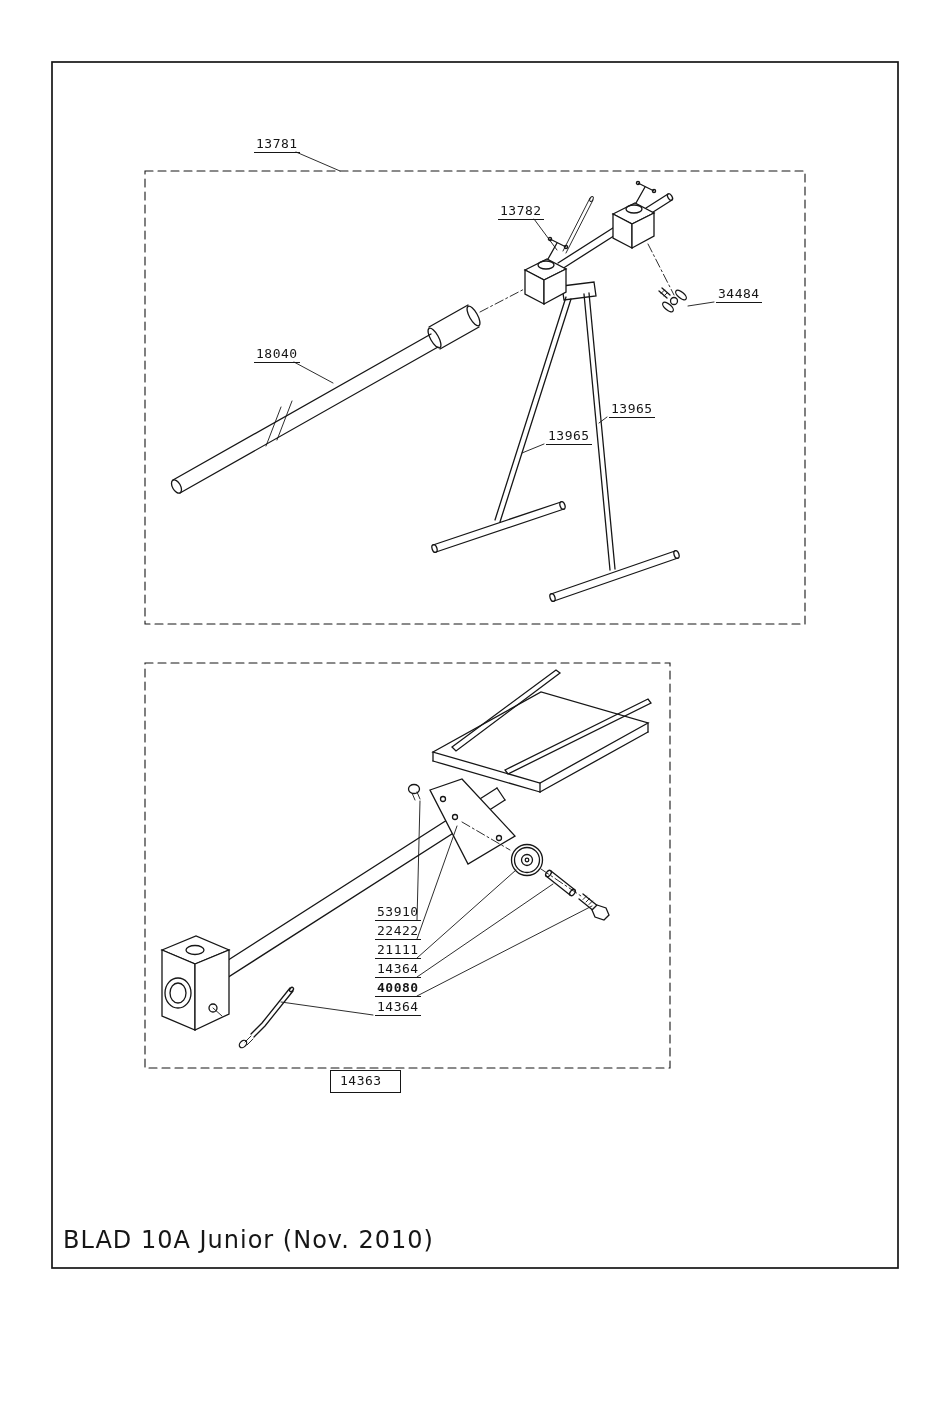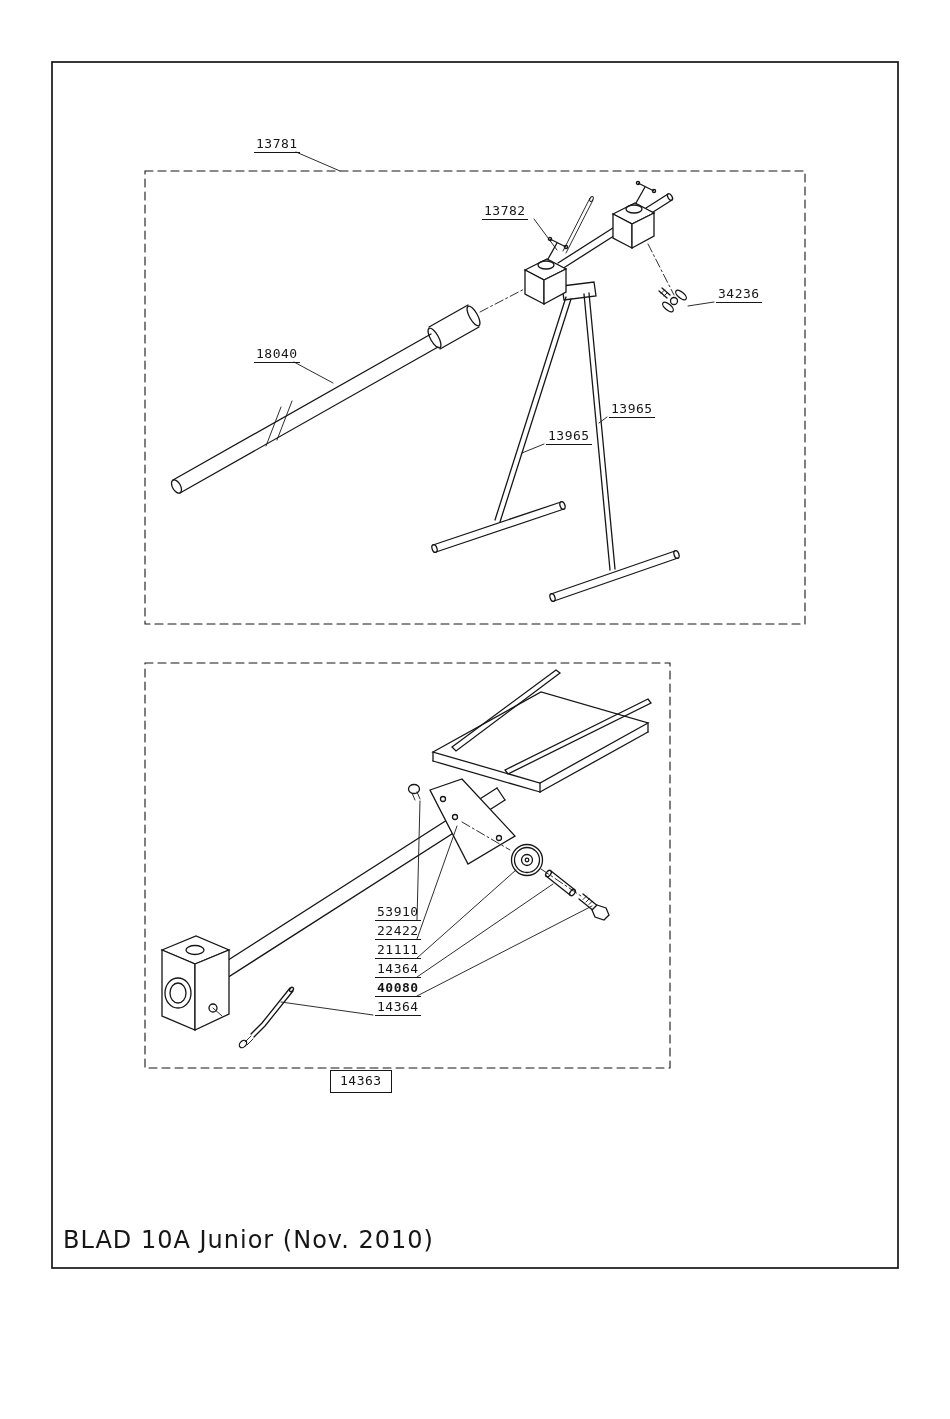--- a/index.html
+++ b/index.html
@@ -14,21 +14,21 @@
   .art .dashed { stroke-dasharray:8 5; stroke-width:1.1; }
   .art .dashdot { stroke-dasharray:9 3 2 3; stroke-width:0.9; }
   .art .leader { stroke-width:0.9; }
   .art .thin { stroke-width:0.9; }
   .art .face { fill:#ffffff; }
   .plabel {
     position:absolute; font-family:"DejaVu Sans Mono", monospace; font-size:13px;
     line-height:1.1; color:#161616; border-bottom:1.2px solid #161616;
     padding:0 2px 1px 2px; letter-spacing:0.5px; white-space:nowrap;
   }
-  .plabel.boxed { border:1.4px solid #161616; padding:3px 9px 4px 9px; }
+  .plabel.boxed { border:1.4px solid #161616; padding:3px 18px 4px 9px; }
   .title {
     position:absolute; left:63px; top:1226px; font-size:24px; letter-spacing:1px;
     font-family:"DejaVu Sans", sans-serif; color:#161616; white-space:nowrap;
   }
 </style>
 </head>
 <body>
 
 <div class="canvas">
 
@@ -210,23 +210,23 @@
         <line class="leader" x1="417" y1="958" x2="516" y2="870"></line>
         <line class="leader" x1="417" y1="977" x2="553" y2="884"></line>
         <line class="leader" x1="417" y1="996" x2="592" y2="906"></line>
         <line class="leader" x1="373" y1="1015" x2="281" y2="1002"></line>
       </g>
     </g>
   </svg>
 
   <div class="plabel" style="left:254px; top:137px;">13781</div>
 
-  <div class="plabel" style="left:482px; top:204px;">13782</div>
-
-  <div class="plabel" style="left:716px; top:287px;">34236</div>
+  <div class="plabel" style="left:498px; top:204px;">13782</div>
+
+  <div class="plabel" style="left:716px; top:287px;">34484</div>
 
   <div class="plabel" style="left:254px; top:347px;">18040</div>
 
   <div class="plabel" style="left:546px; top:429px;">13965</div>
 
   <div class="plabel" style="left:609px; top:402px;">13965</div>
 
   <div class="plabel" style="left:375px; top:905px;">53910</div>
 
   <div class="plabel" style="left:375px; top:924px;">22422</div>

